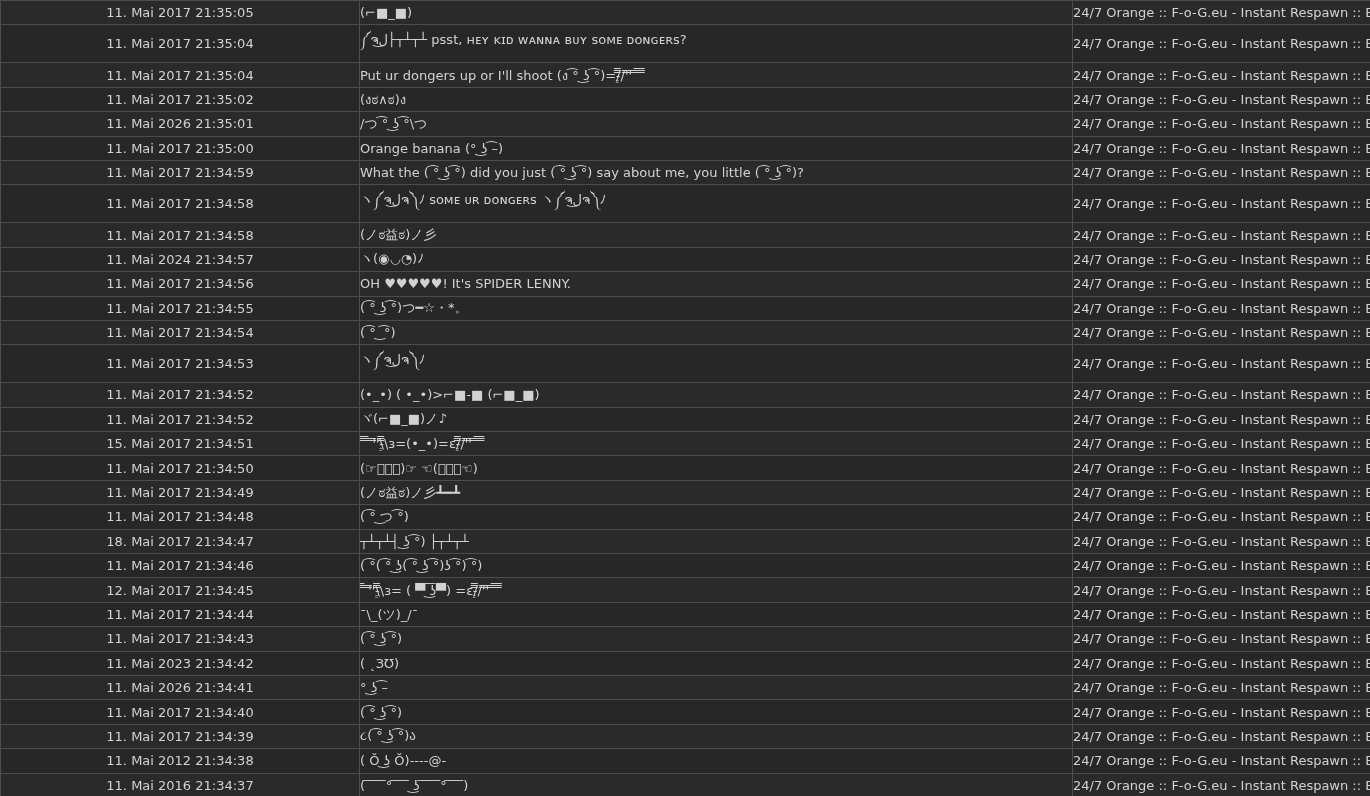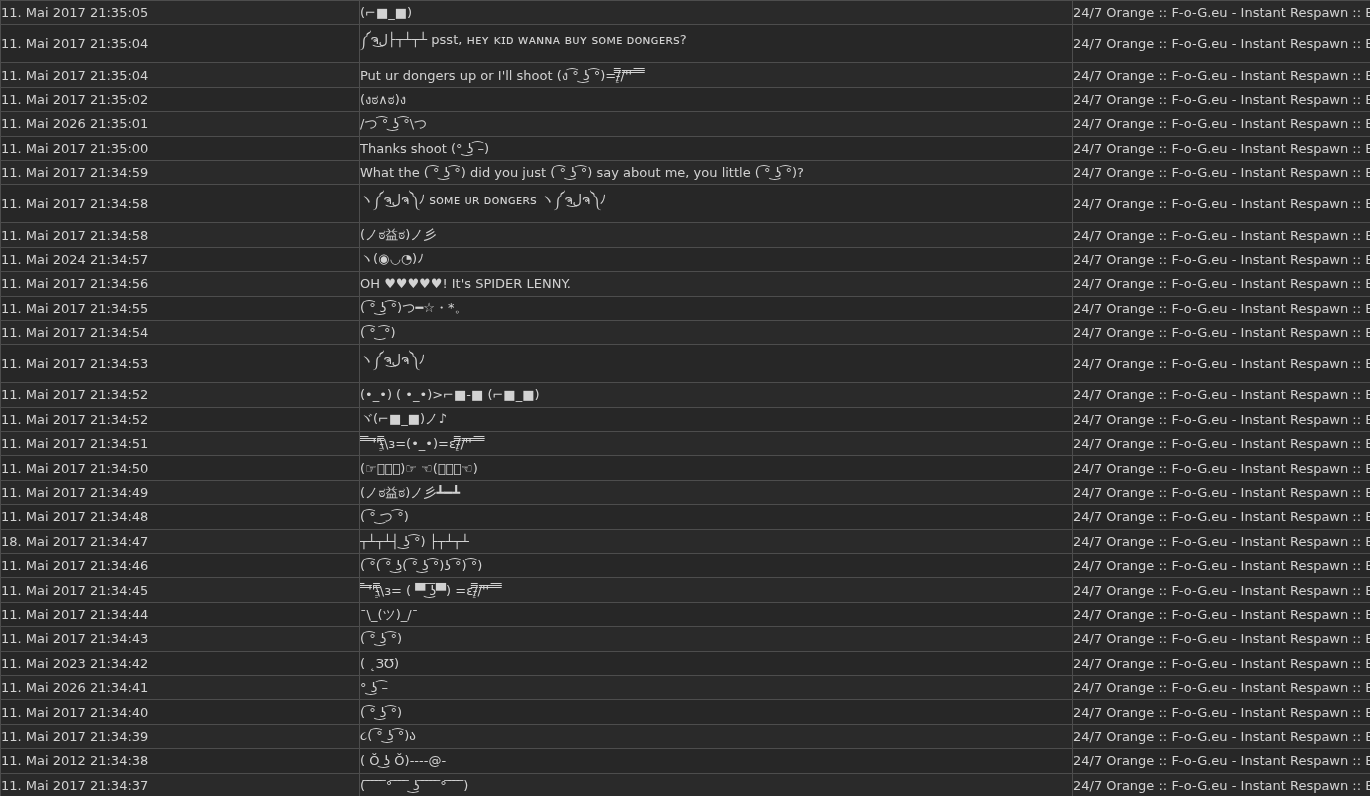--- a/index.html
+++ b/index.html
@@ -27,20 +27,21 @@
     overflow: hidden;
     padding: 0;
   }
   table.chatlog tr {
     height: 24.4px;
   }
   tr.odd td  { background: var(--row-odd, #2a2a2a); }
   tr.even td { background: var(--row-even, #272727); }
   td.td-time {
     width: 358px;
+    text-align: center;
   }
   td.td-msg {
     width: 712px;
     text-align: left;
     padding-left: 6px;
   }
   td.td-server {
     text-align: left;
     padding-left: 6px;
   }
@@ -76,21 +77,21 @@
           <td class="td-msg">(งಠ∧ಠ)ง</td>
           <td class="td-server">24/7 Orange :: F-o-G.eu - Instant Respawn :: EU2</td>
         </tr>
         <tr class="odd">
           <td class="td-time">11. Mai 2026 21:35:01</td>
           <td class="td-msg">/つ ͡° ͜ʖ ͡°\つ</td>
           <td class="td-server">24/7 Orange :: F-o-G.eu - Instant Respawn :: EU2</td>
         </tr>
         <tr class="even">
           <td class="td-time">11. Mai 2017 21:35:00</td>
-          <td class="td-msg">Thanks shoot (° ͜ʖ ͡–)</td>
+          <td class="td-msg">Orange banana (° ͜ʖ ͡–)</td>
           <td class="td-server">24/7 Orange :: F-o-G.eu - Instant Respawn :: EU2</td>
         </tr>
         <tr class="odd">
           <td class="td-time">11. Mai 2017 21:34:59</td>
           <td class="td-msg">What the ( ͡° ͜ʖ ͡°) did you just ( ͡° ͜ʖ ͡°) say about me, you little ( ͡° ͜ʖ ͡°)?</td>
           <td class="td-server">24/7 Orange :: F-o-G.eu - Instant Respawn :: EU2</td>
         </tr>
         <tr class="even">
           <td class="td-time">11. Mai 2017 21:34:58</td>
           <td class="td-msg">ヽ༼ຈل͜ຈ༽ﾉ sᴏᴍᴇ ᴜʀ ᴅᴏɴɢᴇʀs ヽ༼ຈل͜ຈ༽ﾉ</td>
@@ -130,21 +131,21 @@
           <td class="td-time">11. Mai 2017 21:34:52</td>
           <td class="td-msg">(•_•) ( •_•)&gt;⌐■-■ (⌐■_■)</td>
           <td class="td-server">24/7 Orange :: F-o-G.eu - Instant Respawn :: EU2</td>
         </tr>
         <tr class="even">
           <td class="td-time">11. Mai 2017 21:34:52</td>
           <td class="td-msg">ヾ(⌐■_■)ノ♪</td>
           <td class="td-server">24/7 Orange :: F-o-G.eu - Instant Respawn :: EU2</td>
         </tr>
         <tr class="odd">
-          <td class="td-time">11. Mai 2017 21:34:51</td>
+          <td class="td-time">15. Mai 2017 21:34:51</td>
           <td class="td-msg">̿̿ ̿̿ ̿̿ ̿'̿'\̵͇̿̿\з=(•_•)=ε/̵͇̿̿/'̿'̿ ̿ ̿̿ ̿̿</td>
           <td class="td-server">24/7 Orange :: F-o-G.eu - Instant Respawn :: EU2</td>
         </tr>
         <tr class="even">
           <td class="td-time">11. Mai 2017 21:34:50</td>
           <td class="td-msg">(☞ﾟヮﾟ)☞ ☜(ﾟヮﾟ☜)</td>
           <td class="td-server">24/7 Orange :: F-o-G.eu - Instant Respawn :: EU2</td>
         </tr>
         <tr class="odd">
           <td class="td-time">11. Mai 2017 21:34:49</td>
@@ -160,21 +161,21 @@
           <td class="td-time">18. Mai 2017 21:34:47</td>
           <td class="td-msg">┬┴┬┴┤ ͜ʖ ͡°) ├┬┴┬┴</td>
           <td class="td-server">24/7 Orange :: F-o-G.eu - Instant Respawn :: EU2</td>
         </tr>
         <tr class="even">
           <td class="td-time">11. Mai 2017 21:34:46</td>
           <td class="td-msg">( ͡°( ͡° ͜ʖ( ͡° ͜ʖ ͡°)ʖ ͡°) ͡°)</td>
           <td class="td-server">24/7 Orange :: F-o-G.eu - Instant Respawn :: EU2</td>
         </tr>
         <tr class="odd">
-          <td class="td-time">11. Mai 2017 21:34:45</td>
+          <td class="td-time">12. Mai 2017 21:34:45</td>
           <td class="td-msg">̿ ̿̿ ̿'̿'\̵͇̿̿\з= ( ▀ ͜͞ʖ▀) =ε/̵͇̿̿/'̿'̿ ̿ ̿̿ ̿̿</td>
           <td class="td-server">24/7 Orange :: F-o-G.eu - Instant Respawn :: EU2</td>
         </tr>
         <tr class="even">
           <td class="td-time">11. Mai 2017 21:34:44</td>
           <td class="td-msg">¯\_(ツ)_/¯</td>
           <td class="td-server">24/7 Orange :: F-o-G.eu - Instant Respawn :: EU2</td>
         </tr>
         <tr class="odd">
           <td class="td-time">11. Mai 2017 21:34:43</td>
@@ -200,19 +201,19 @@
           <td class="td-time">11. Mai 2017 21:34:39</td>
           <td class="td-msg">૮( ͡° ͜ʖ ͡°)ა</td>
           <td class="td-server">24/7 Orange :: F-o-G.eu - Instant Respawn :: EU2</td>
         </tr>
         <tr class="even">
           <td class="td-time">11. Mai 2012 21:34:38</td>
           <td class="td-msg">( Ŏ ͜ʖ Ŏ)----@-</td>
           <td class="td-server">24/7 Orange :: F-o-G.eu - Instant Respawn :: EU2</td>
         </tr>
         <tr class="odd">
-          <td class="td-time">11. Mai 2017 21:34:37</td>
+          <td class="td-time">11. Mai 2016 21:34:37</td>
           <td class="td-msg">( ̅ ̅ ̅ ̅ ̅° ̅ ̅ ̅ ̅ ͜ʖ ̅ ̅ ̅ ̅ ̅° ̅ ̅ ̅ ̅)</td>
           <td class="td-server">24/7 Orange :: F-o-G.eu - Instant Respawn :: EU2</td>
         </tr>
       </tbody>
   </table>
 </div>
 
 </body></html>

